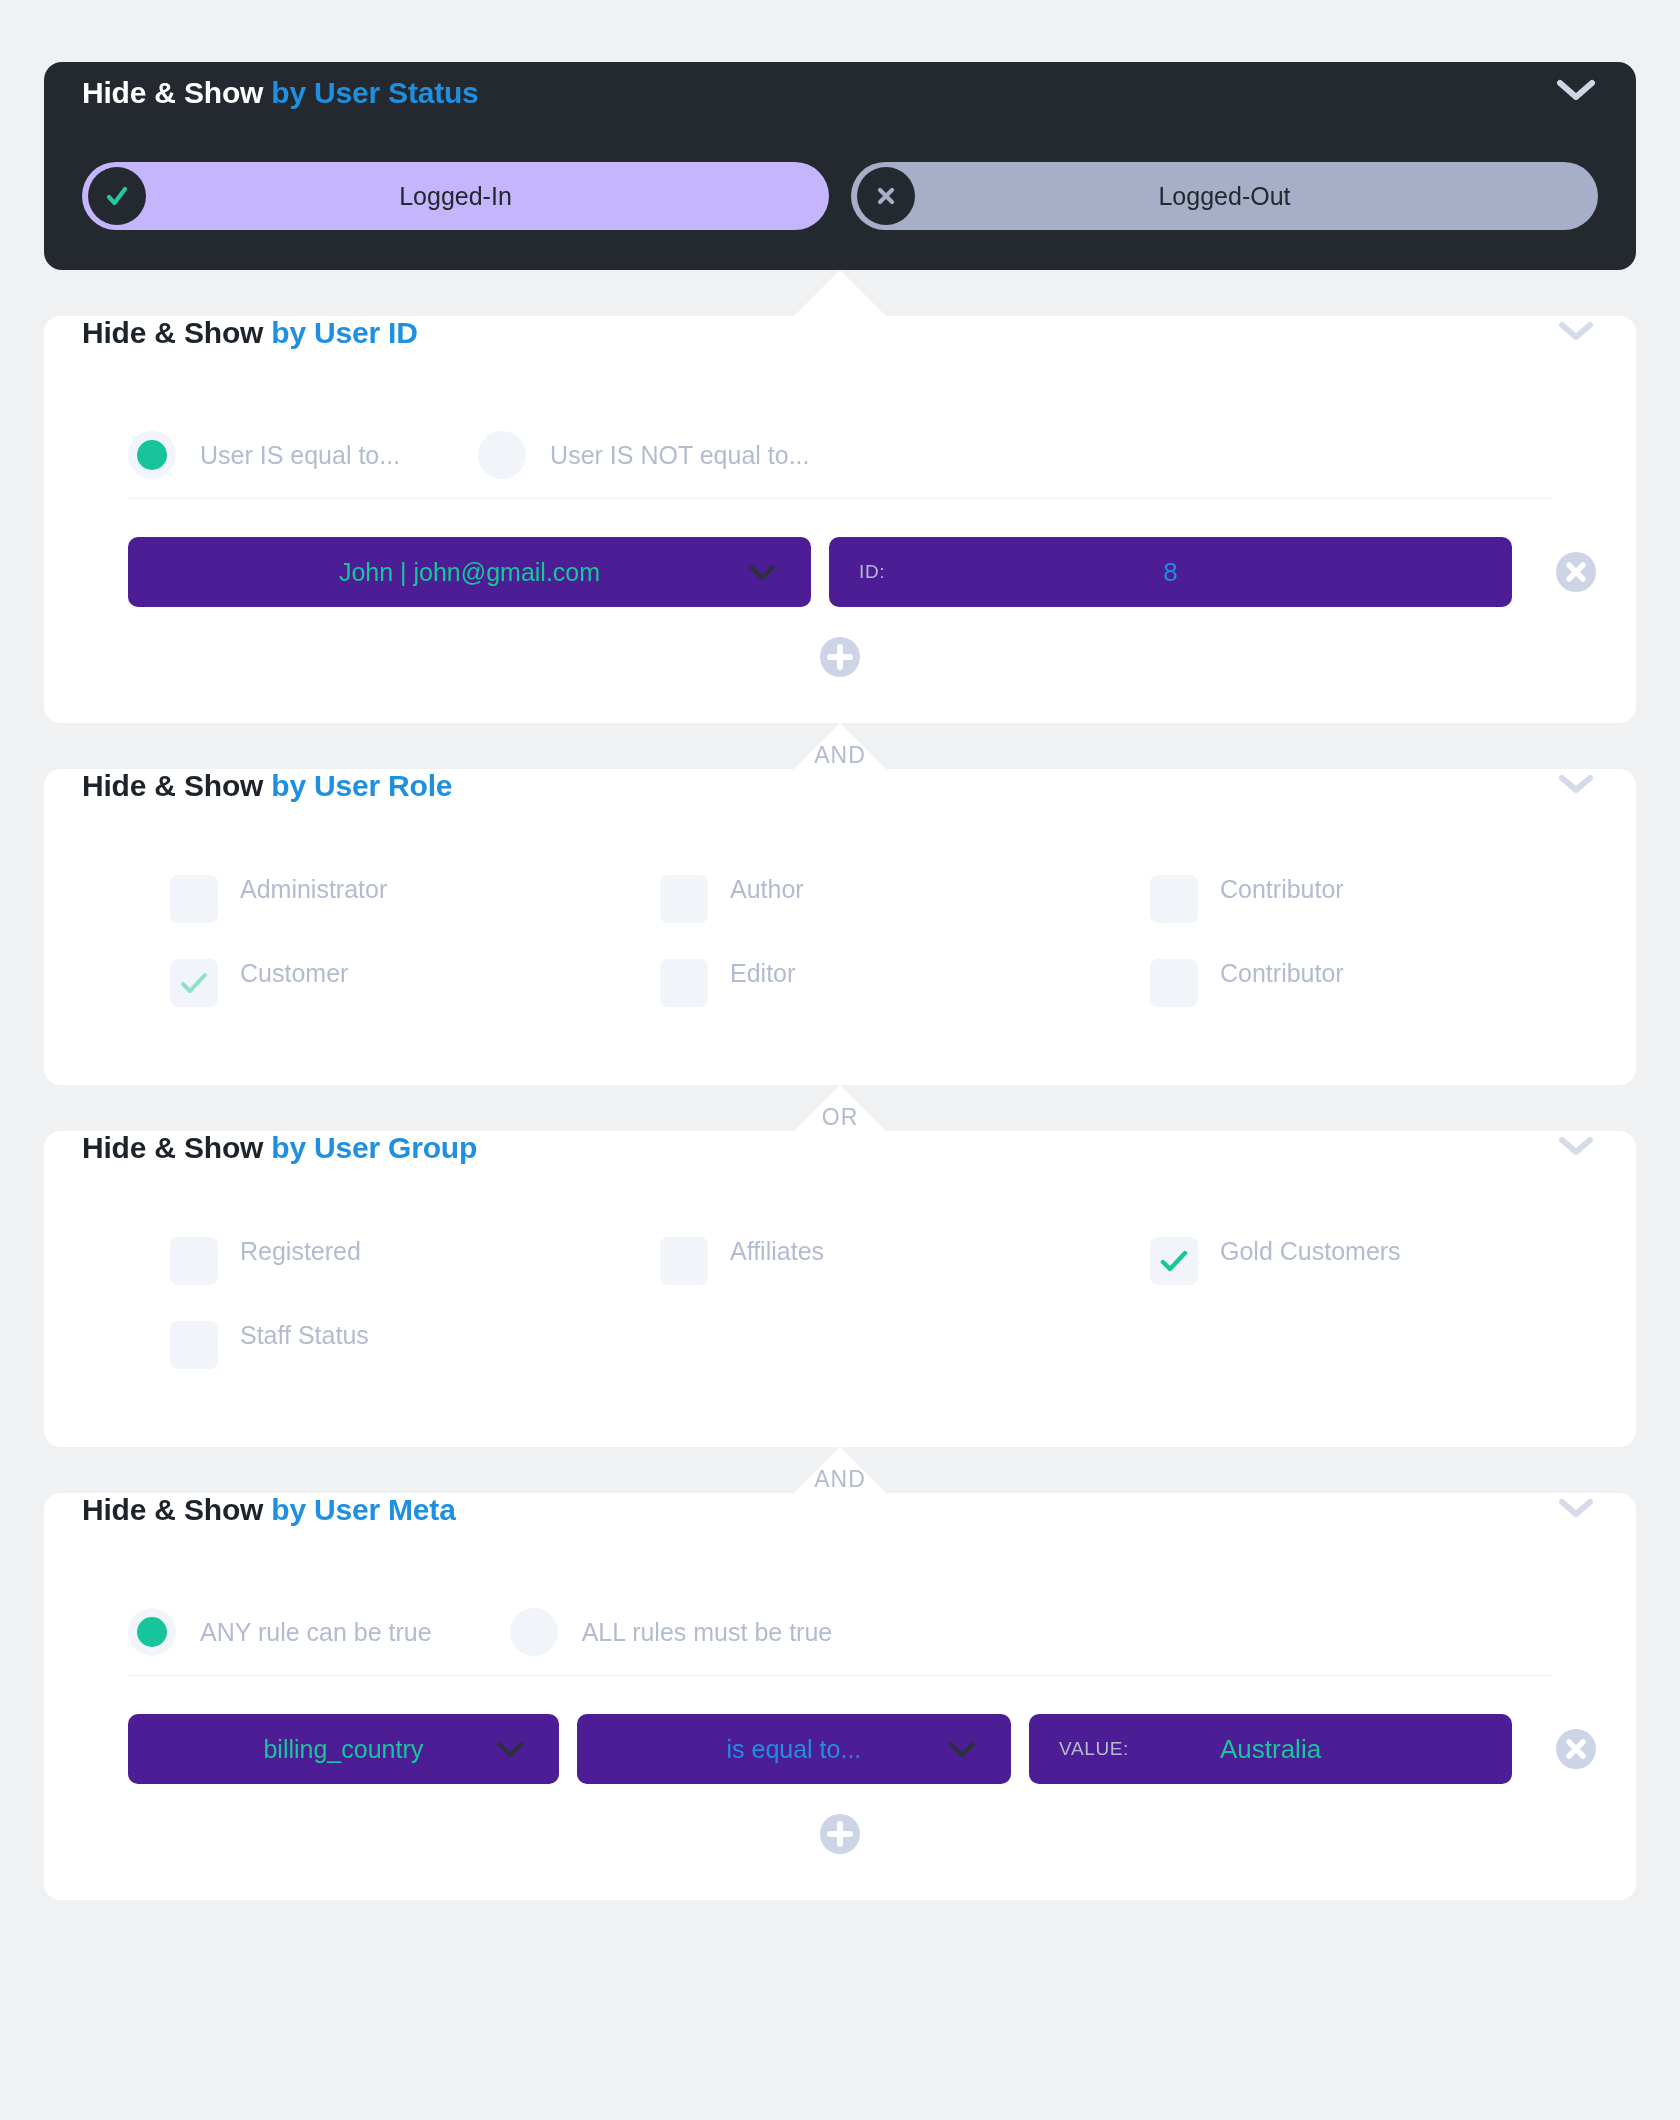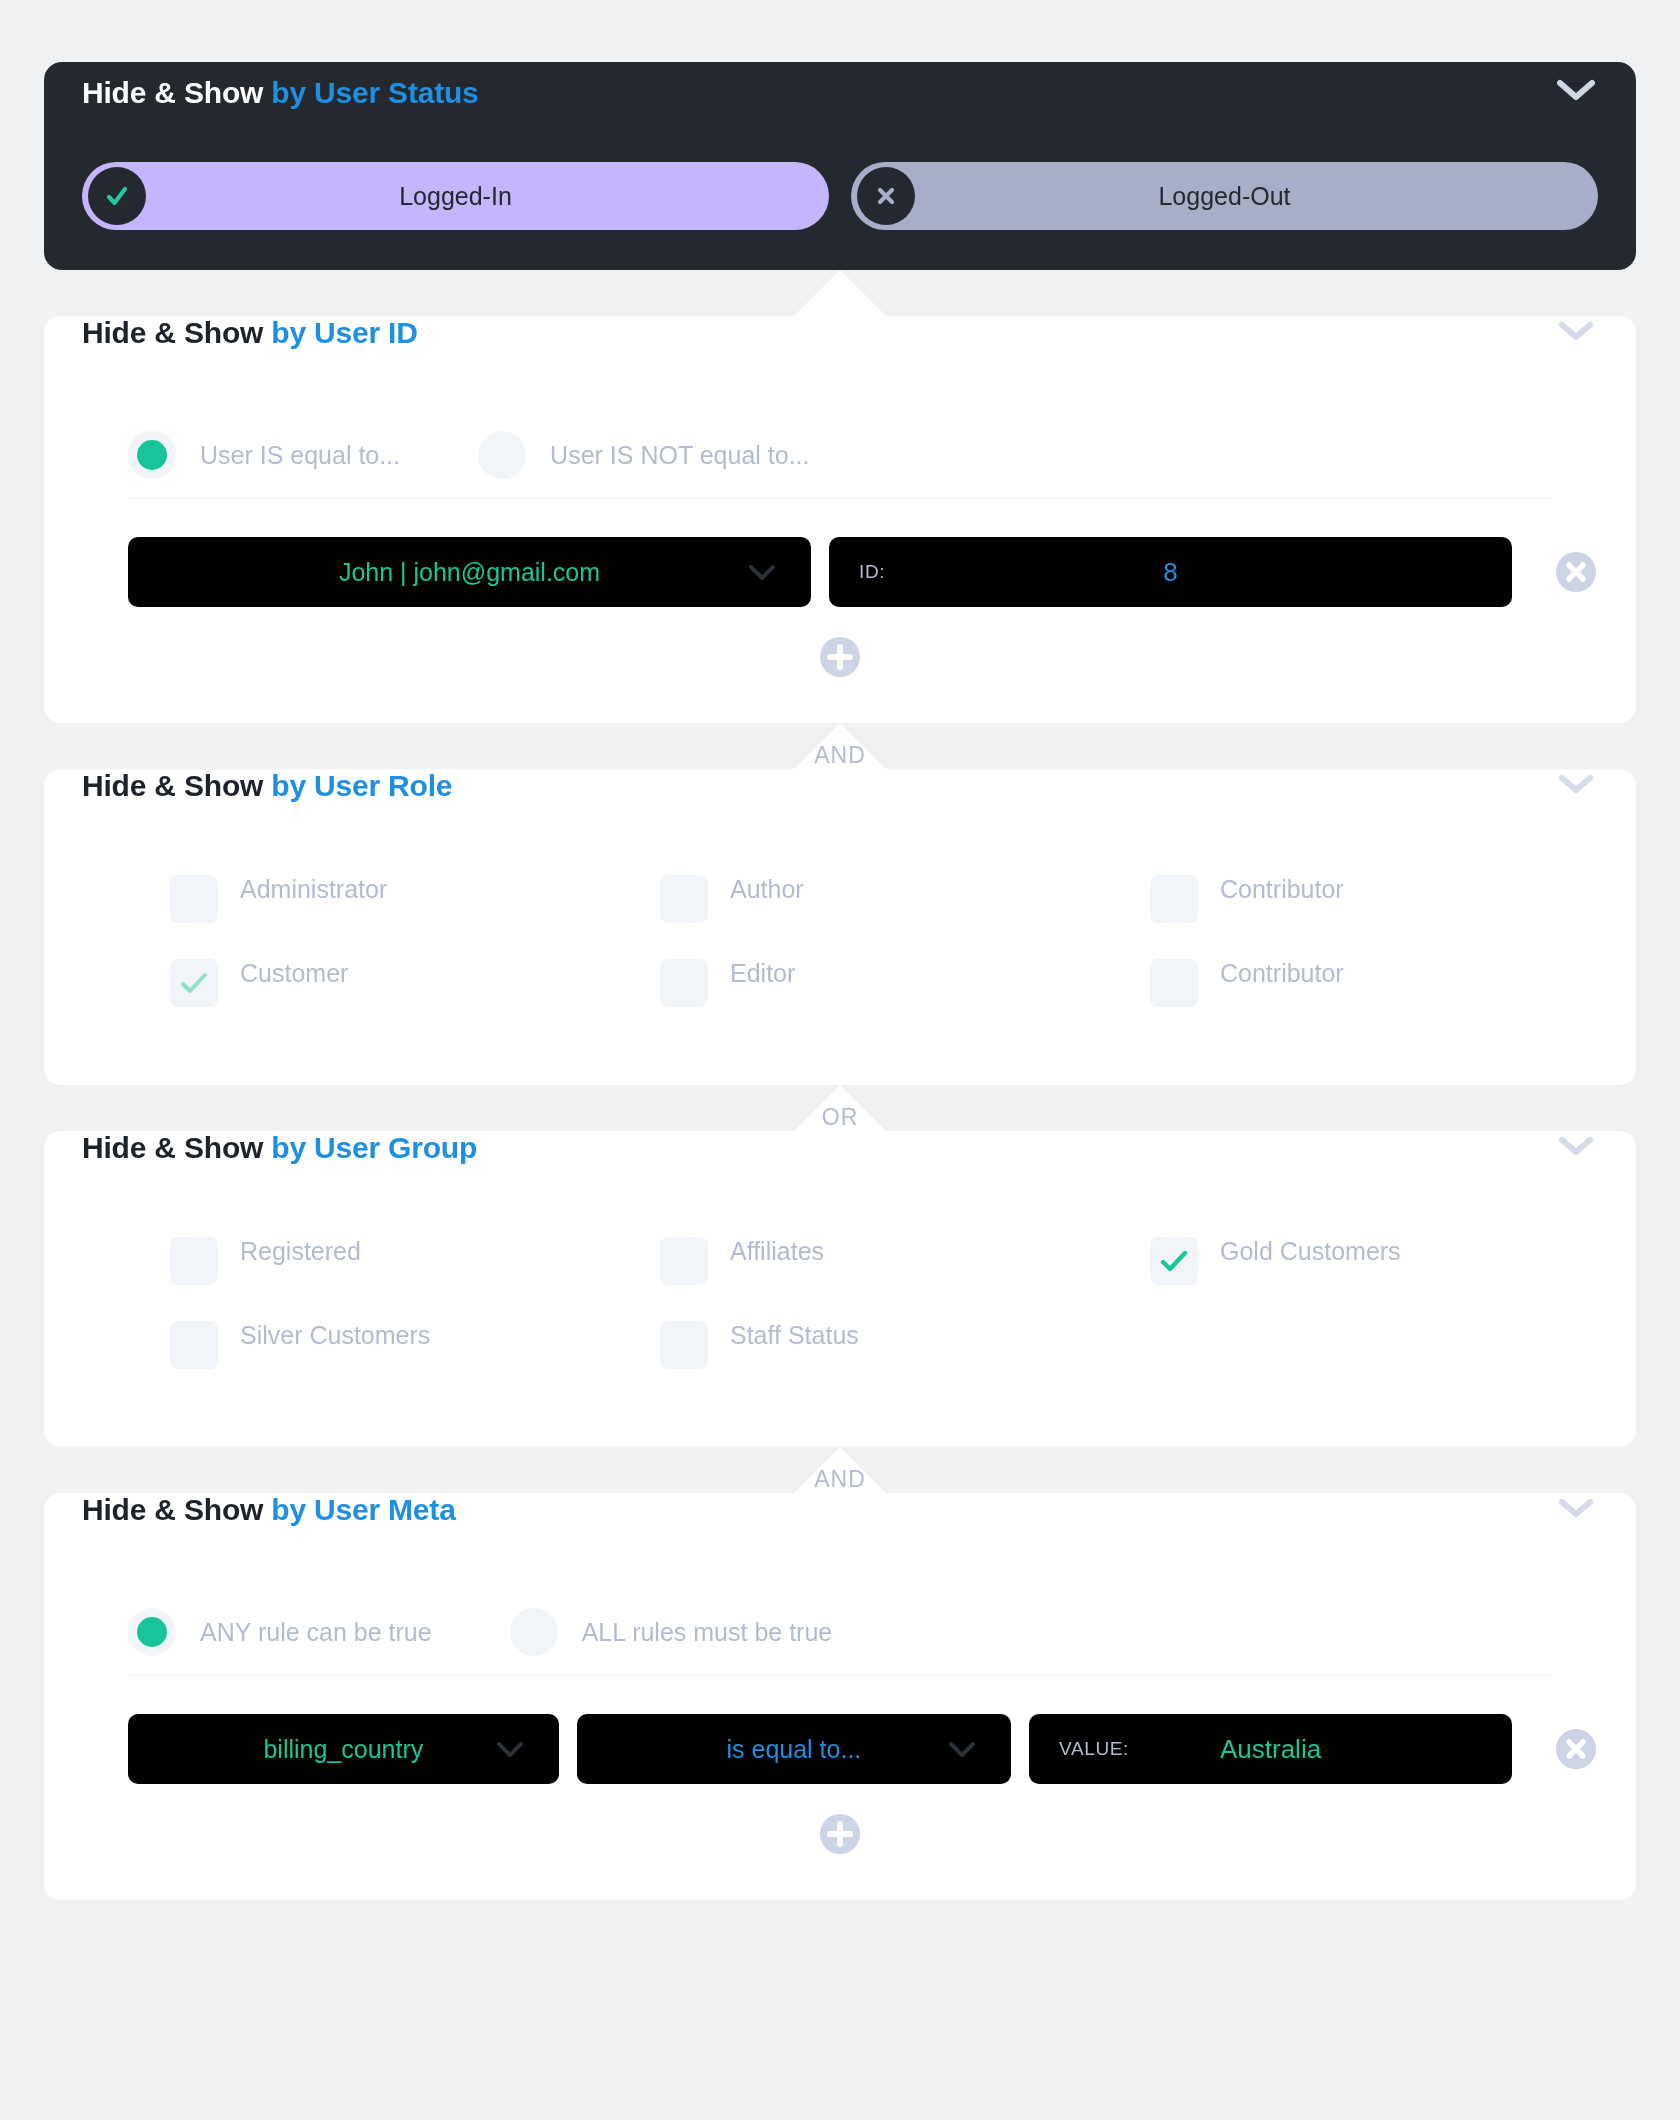--- a/index.html
+++ b/index.html
@@ -180,21 +180,21 @@
   
   .rule-row {
     display: flex;
     align-items: center;
     padding: 38px 38px 0 84px;
     gap: 18px;
   }
 
   .field {
     height: 70px;
-    background: #000000;
+    background: #4c1d95;
     border-radius: 10px;
     display: flex;
     align-items: center;
     position: relative;
     cursor: pointer;
   }
 
   .select-john { width: 700px; }
   .select-meta { width: 462px; }
   .select-cmp  { width: 466px; }
@@ -469,26 +469,20 @@
             <svg class="tick" viewBox="0 0 30 24">
                 <path d="M4 13 L11 20 L26 4" fill="none" stroke="#16c79a" stroke-width="4.4" stroke-linecap="round" stroke-linejoin="round"></path>
               </svg>
           </span>
           <span class="cb-label">Gold Customers</span>
         </div>
         <div class="cb-item">
           <span class="cb-box">
             
           </span>
-          <span class="cb-label">Silver Customers</span>
-        </div>
-        <div class="cb-item">
-          <span class="cb-box">
-            
-          </span>
           <span class="cb-label">Staff Status</span>
         </div>
         <div></div>
       </div>
     </div>
 
     <div class="connector">
       <div class="tri"></div>
       <div class="op">AND</div>
     </div>

